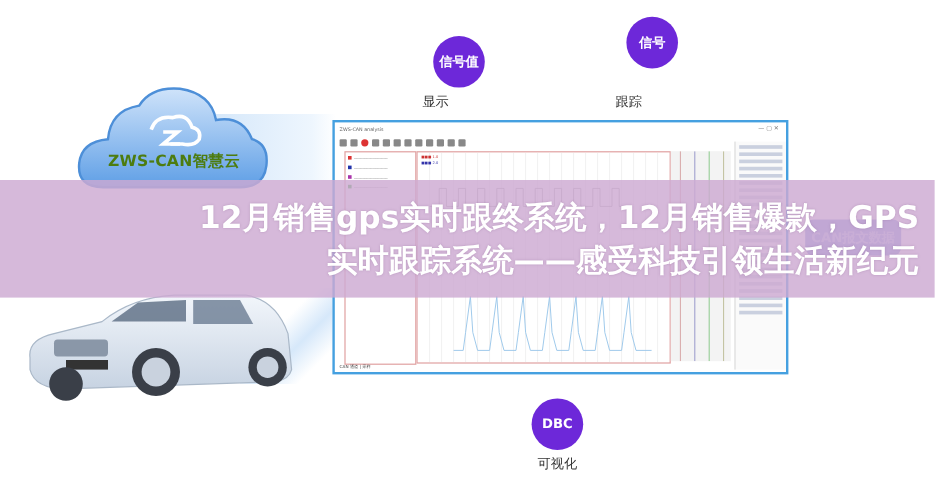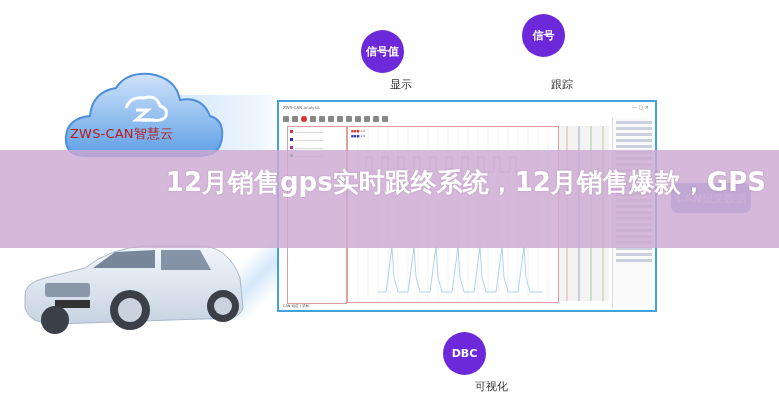--- a/index.html
+++ b/index.html
@@ -3,24 +3,24 @@
 <meta charset="utf-8">
 <style>
   html,body{margin:0;padding:0;}
   body{width:779px;height:400px;position:relative;overflow:hidden;background:#ffffff;font-family:"DejaVu Sans","Liberation Sans",sans-serif;}
   .abs{position:absolute;}
   
   .beam{left:180px;top:95px;width:100px;height:55px;background:linear-gradient(90deg,#d6e8fa,#eef6fe 80%,rgba(255,255,255,0));}
   .beam2{left:200px;top:240px;width:80px;height:80px;background:linear-gradient(135deg,rgba(214,232,250,0) 40%,#d6e8fa 60%,rgba(214,232,250,0) 80%);}
   
   .cloud{left:64px;top:70px;width:160px;height:90px;}
-  .cloud-label{left:70px;top:125px;width:150px;text-align:left;color:#b91c1c;font-weight:normal;font-size:13px;letter-spacing:0.2px;}
+  .cloud-label{left:70px;top:125px;width:150px;text-align:center;color:#4d7c0f;font-weight:bold;font-size:13px;letter-spacing:0.2px;}
   
   .circle{width:43px;height:43px;border-radius:50%;background:#6d28d9;color:#fff;font-weight:bold;font-size:11px;display:flex;align-items:center;justify-content:center;}
-  .caption{font-size:11px;color:#333;text-align:right;width:60px;}
+  .caption{font-size:11px;color:#333;text-align:left;width:60px;}
   
   .win{left:277px;top:100px;width:380px;height:212px;border:2px solid #45a0e0;background:#fff;box-sizing:border-box;}
   .win-title{left:4px;top:3px;font-size:4px;color:#666;}
   .win-controls{right:6px;top:2px;font-size:5px;color:#777;}
   .toolbar{left:4px;top:12px;width:330px;height:10px;display:flex;gap:3px;align-items:center;}
   .tb-btn{width:6px;height:6px;background:#888;border-radius:1px;}
   .tb-btn.red{background:#d33;border-radius:50%;}
   .signal-panel{left:8px;top:24px;width:58px;height:176px;border:1px solid #e0a0a0;background:#fff;}
   .sig-row{height:8px;font-size:3.5px;color:#777;display:flex;align-items:center;gap:2px;padding-left:2px;}
   .dot{width:3px;height:3px;}
@@ -181,13 +181,14 @@
     <circle cx="115" cy="72" r="12" fill="#c9d2de"></circle>
     <circle cx="208" cy="68" r="16" fill="#3a3f48"></circle>
     <circle cx="208" cy="68" r="9" fill="#c9d2de"></circle>
     <circle cx="40" cy="82" r="14" fill="#3a3f48"></circle>
   </svg>
 </div>
 
 <div class="abs overlay"></div>
 <div class="abs headline">
   <div>12月销售gps实时跟终系统，12月销售爆款，GPS</div>
+  <div>实时跟踪系统——感受科技引领生活新纪元</div>
 </div>
 
 </body></html>

